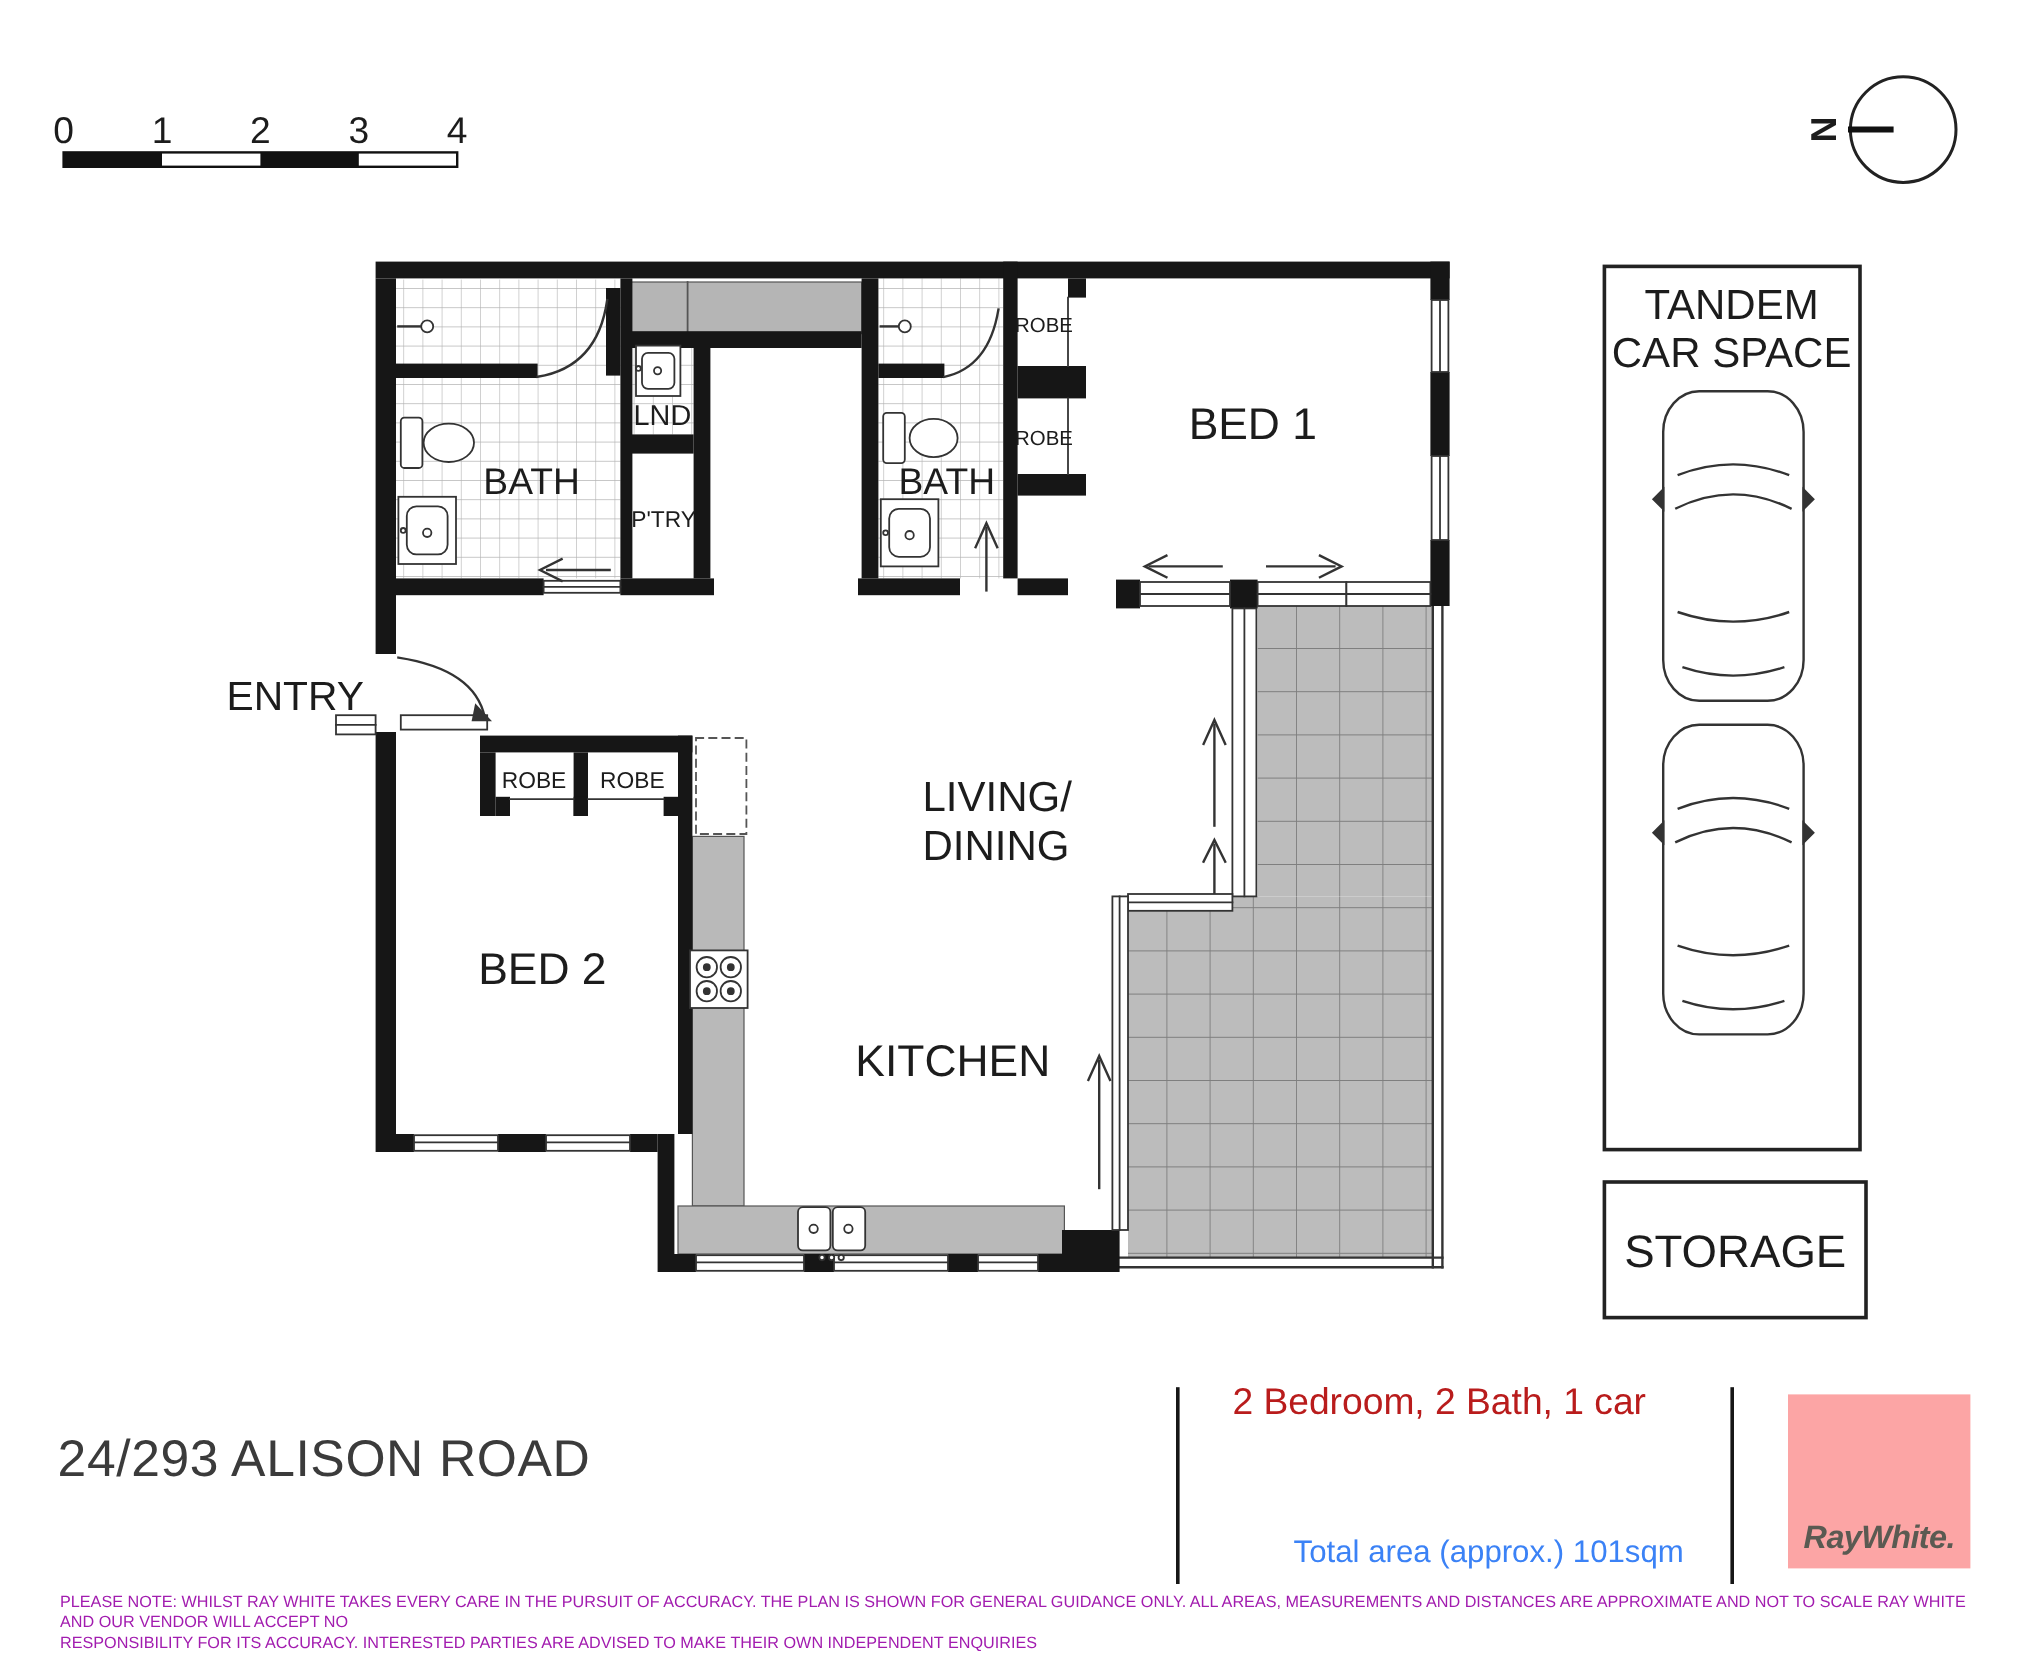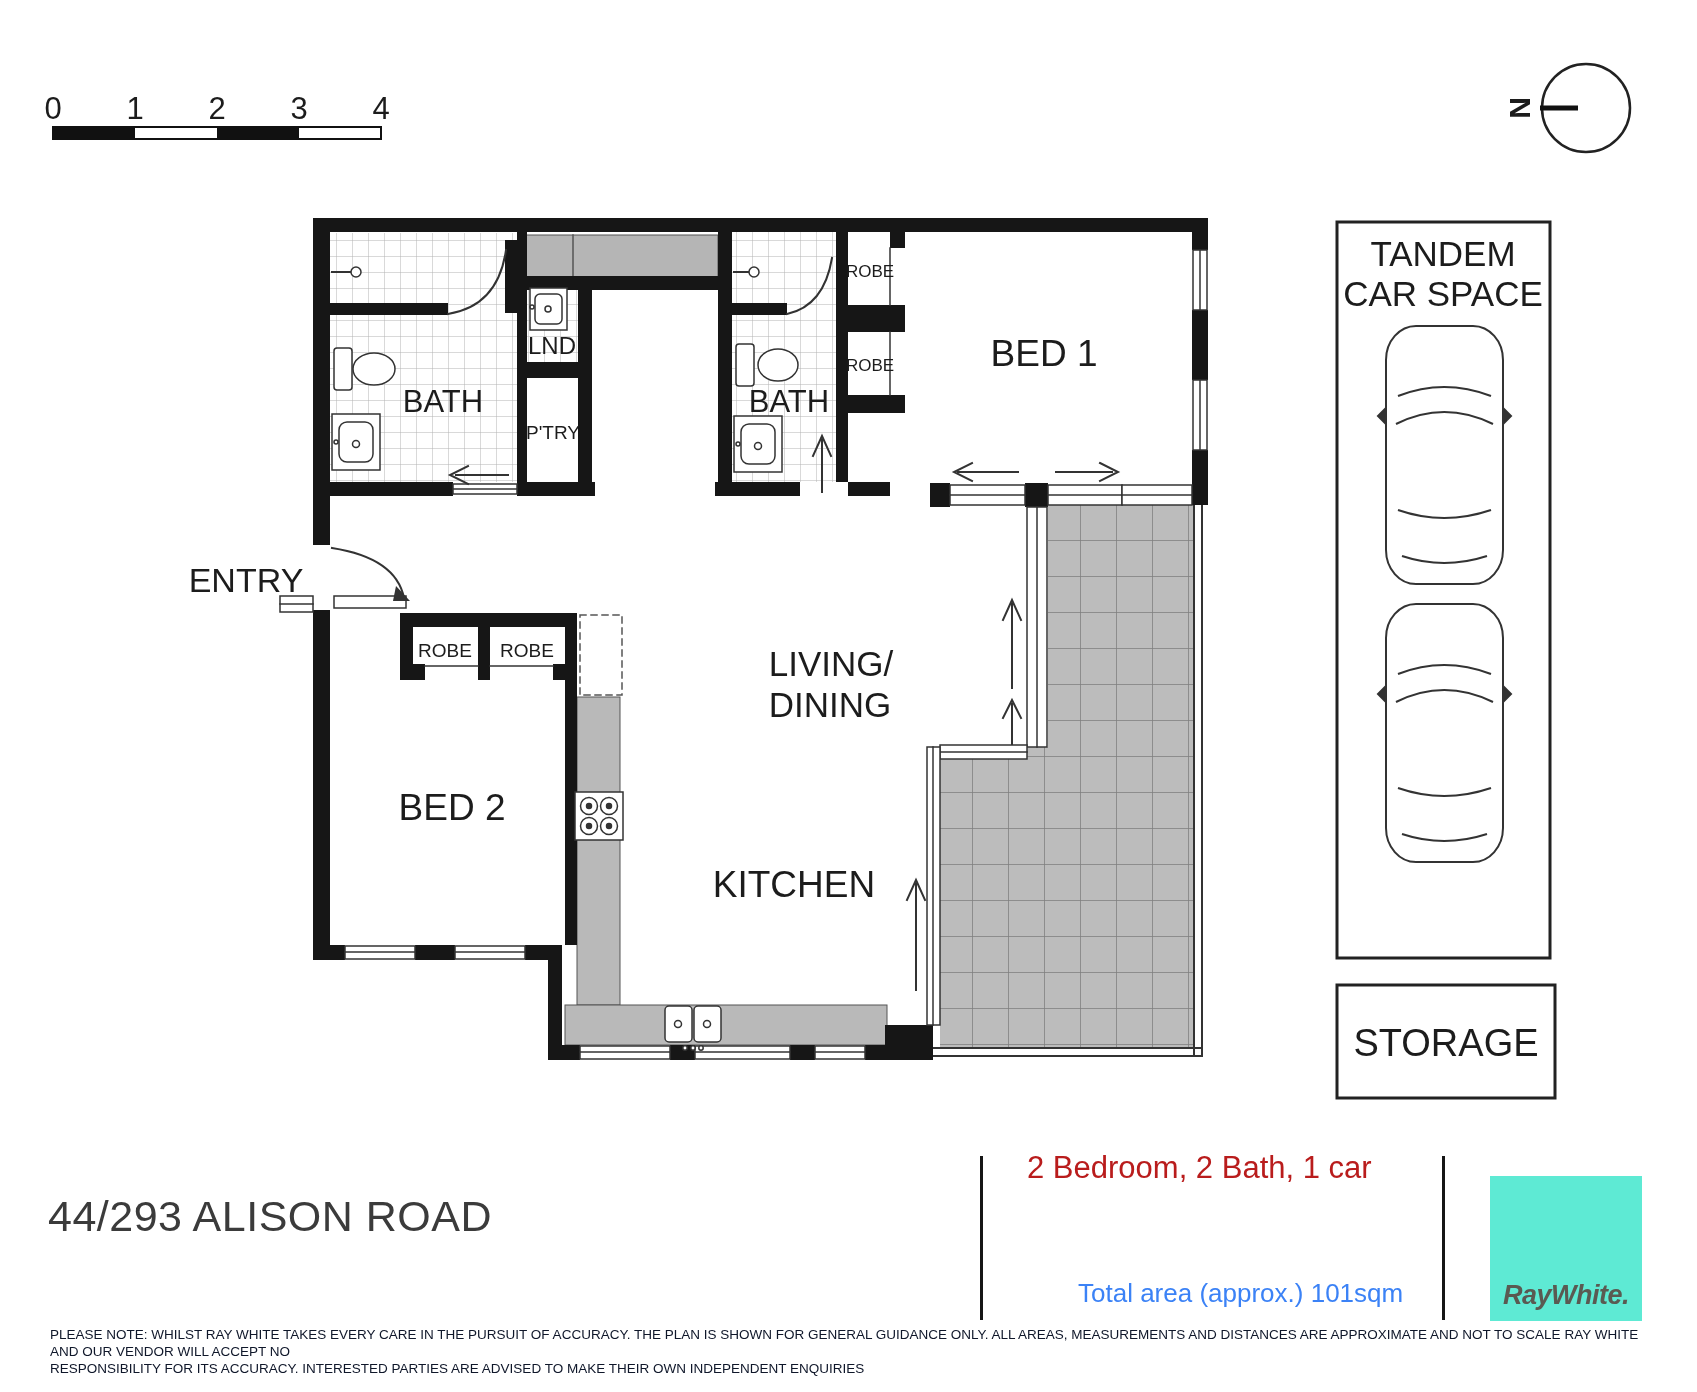--- a/index.html
+++ b/index.html
@@ -8,21 +8,21 @@
   svg{position:absolute;left:0;top:0;}
   svg text{font-family:"Liberation Sans",sans-serif;fill:#1c1c1c;}
   .abs{position:absolute;}
   .address{left:48px;top:1188px;font-size:43px;line-height:56px;color:#3b3b3b;letter-spacing:.5px;}
   .vline{width:3px;height:164px;background:#161616;top:1156px;}
   .summary{left:1027px;top:1150px;font-size:31px;color:#b91c1c;}
   .total{left:1078px;top:1278px;font-size:26px;color:#3b82f6;}
   .logo{left:1490px;top:1162px;width:152px;height:145px;}
   .logo span{position:absolute;left:13px;bottom:10px;font-size:27px;font-weight:bold;
              font-style:italic;color:#5a5a52;letter-spacing:-.5px;}
-  .disclaimer{left:50px;top:1326px;width:1610px;font-size:13.5px;line-height:17px;color:#0f172a;}
+  .disclaimer{left:50px;top:1326px;width:1610px;font-size:13.5px;line-height:17px;color:#a21caf;}
 </style>
 </head>
 <body>
 
 <svg width="1697" height="1392" viewBox="0 0 1697 1392">
   <defs>
     <pattern id="tileS" width="16" height="16" patternUnits="userSpaceOnUse">
       <rect width="16" height="16" fill="#ffffff"></rect>
       <path d="M16 0H0V16" fill="none" stroke="#b3b3b3" stroke-width="1"></path>
     </pattern>
@@ -287,28 +287,28 @@
     </g>
   </g>
 
   <g>
     <rect x="1337" y="985" width="218" height="113" fill="#fff" stroke="#222" stroke-width="3"></rect>
     <text x="1446" y="1056" font-size="38" text-anchor="middle">STORAGE</text>
   </g>
 </svg>
 
 <div class="abs address">
-  <div>44/293 ALISON ROAD</div>
+  <div>24/293 ALISON ROAD</div>
 </div>
 
 <div class="abs vline" style="left:980px"></div>
 <div class="abs summary">2 Bedroom, 2 Bath, 1 car</div>
 <div class="abs total">Total area (approx.) 101sqm</div>
 <div class="abs vline" style="left:1442px"></div>
 
-<div class="abs logo" style="background: #5eead4; margin-top: 14px;">
+<div class="abs logo" style="background: #fca5a5;">
   <span>RayWhite.</span>
 </div>
 
 <div class="abs disclaimer">
   <div>PLEASE NOTE: WHILST RAY WHITE TAKES EVERY CARE IN THE PURSUIT OF ACCURACY. THE PLAN IS SHOWN FOR GENERAL GUIDANCE ONLY. ALL AREAS, MEASUREMENTS AND DISTANCES ARE APPROXIMATE AND NOT TO SCALE RAY WHITE AND OUR VENDOR WILL ACCEPT NO</div>
   <div>RESPONSIBILITY FOR ITS ACCURACY. INTERESTED PARTIES ARE ADVISED TO MAKE THEIR OWN INDEPENDENT ENQUIRIES</div>
 </div>
 
 </body></html>

